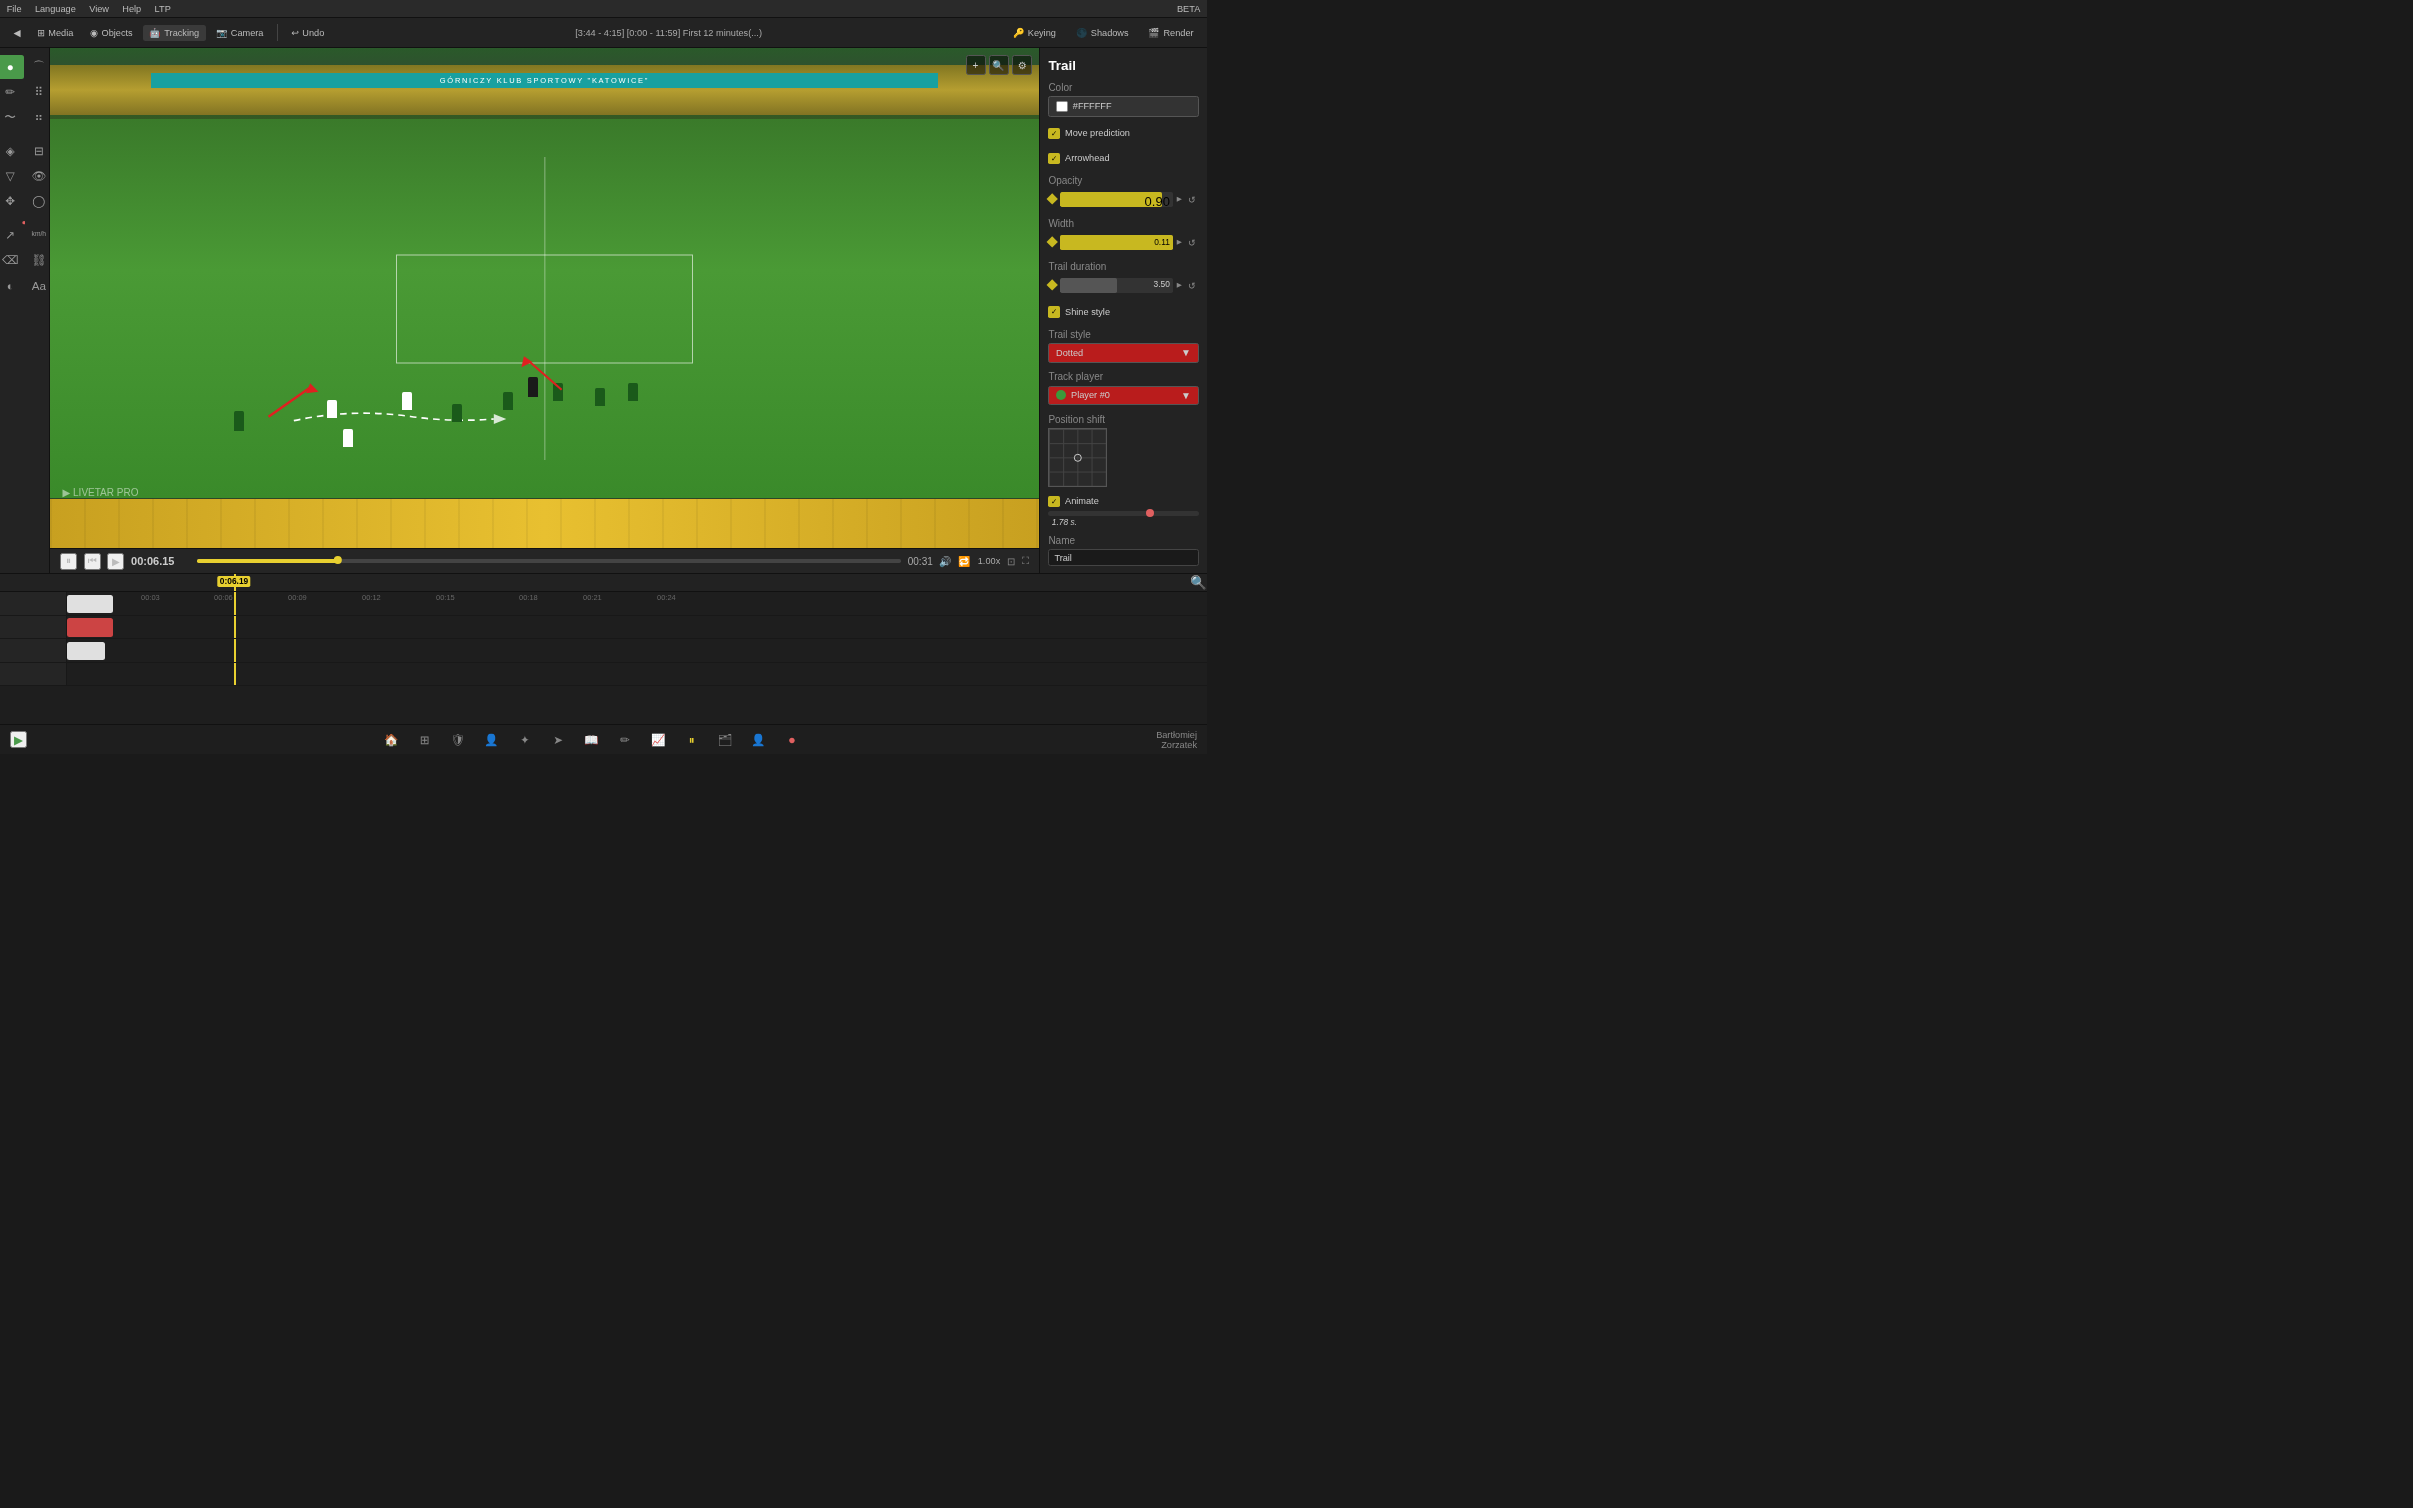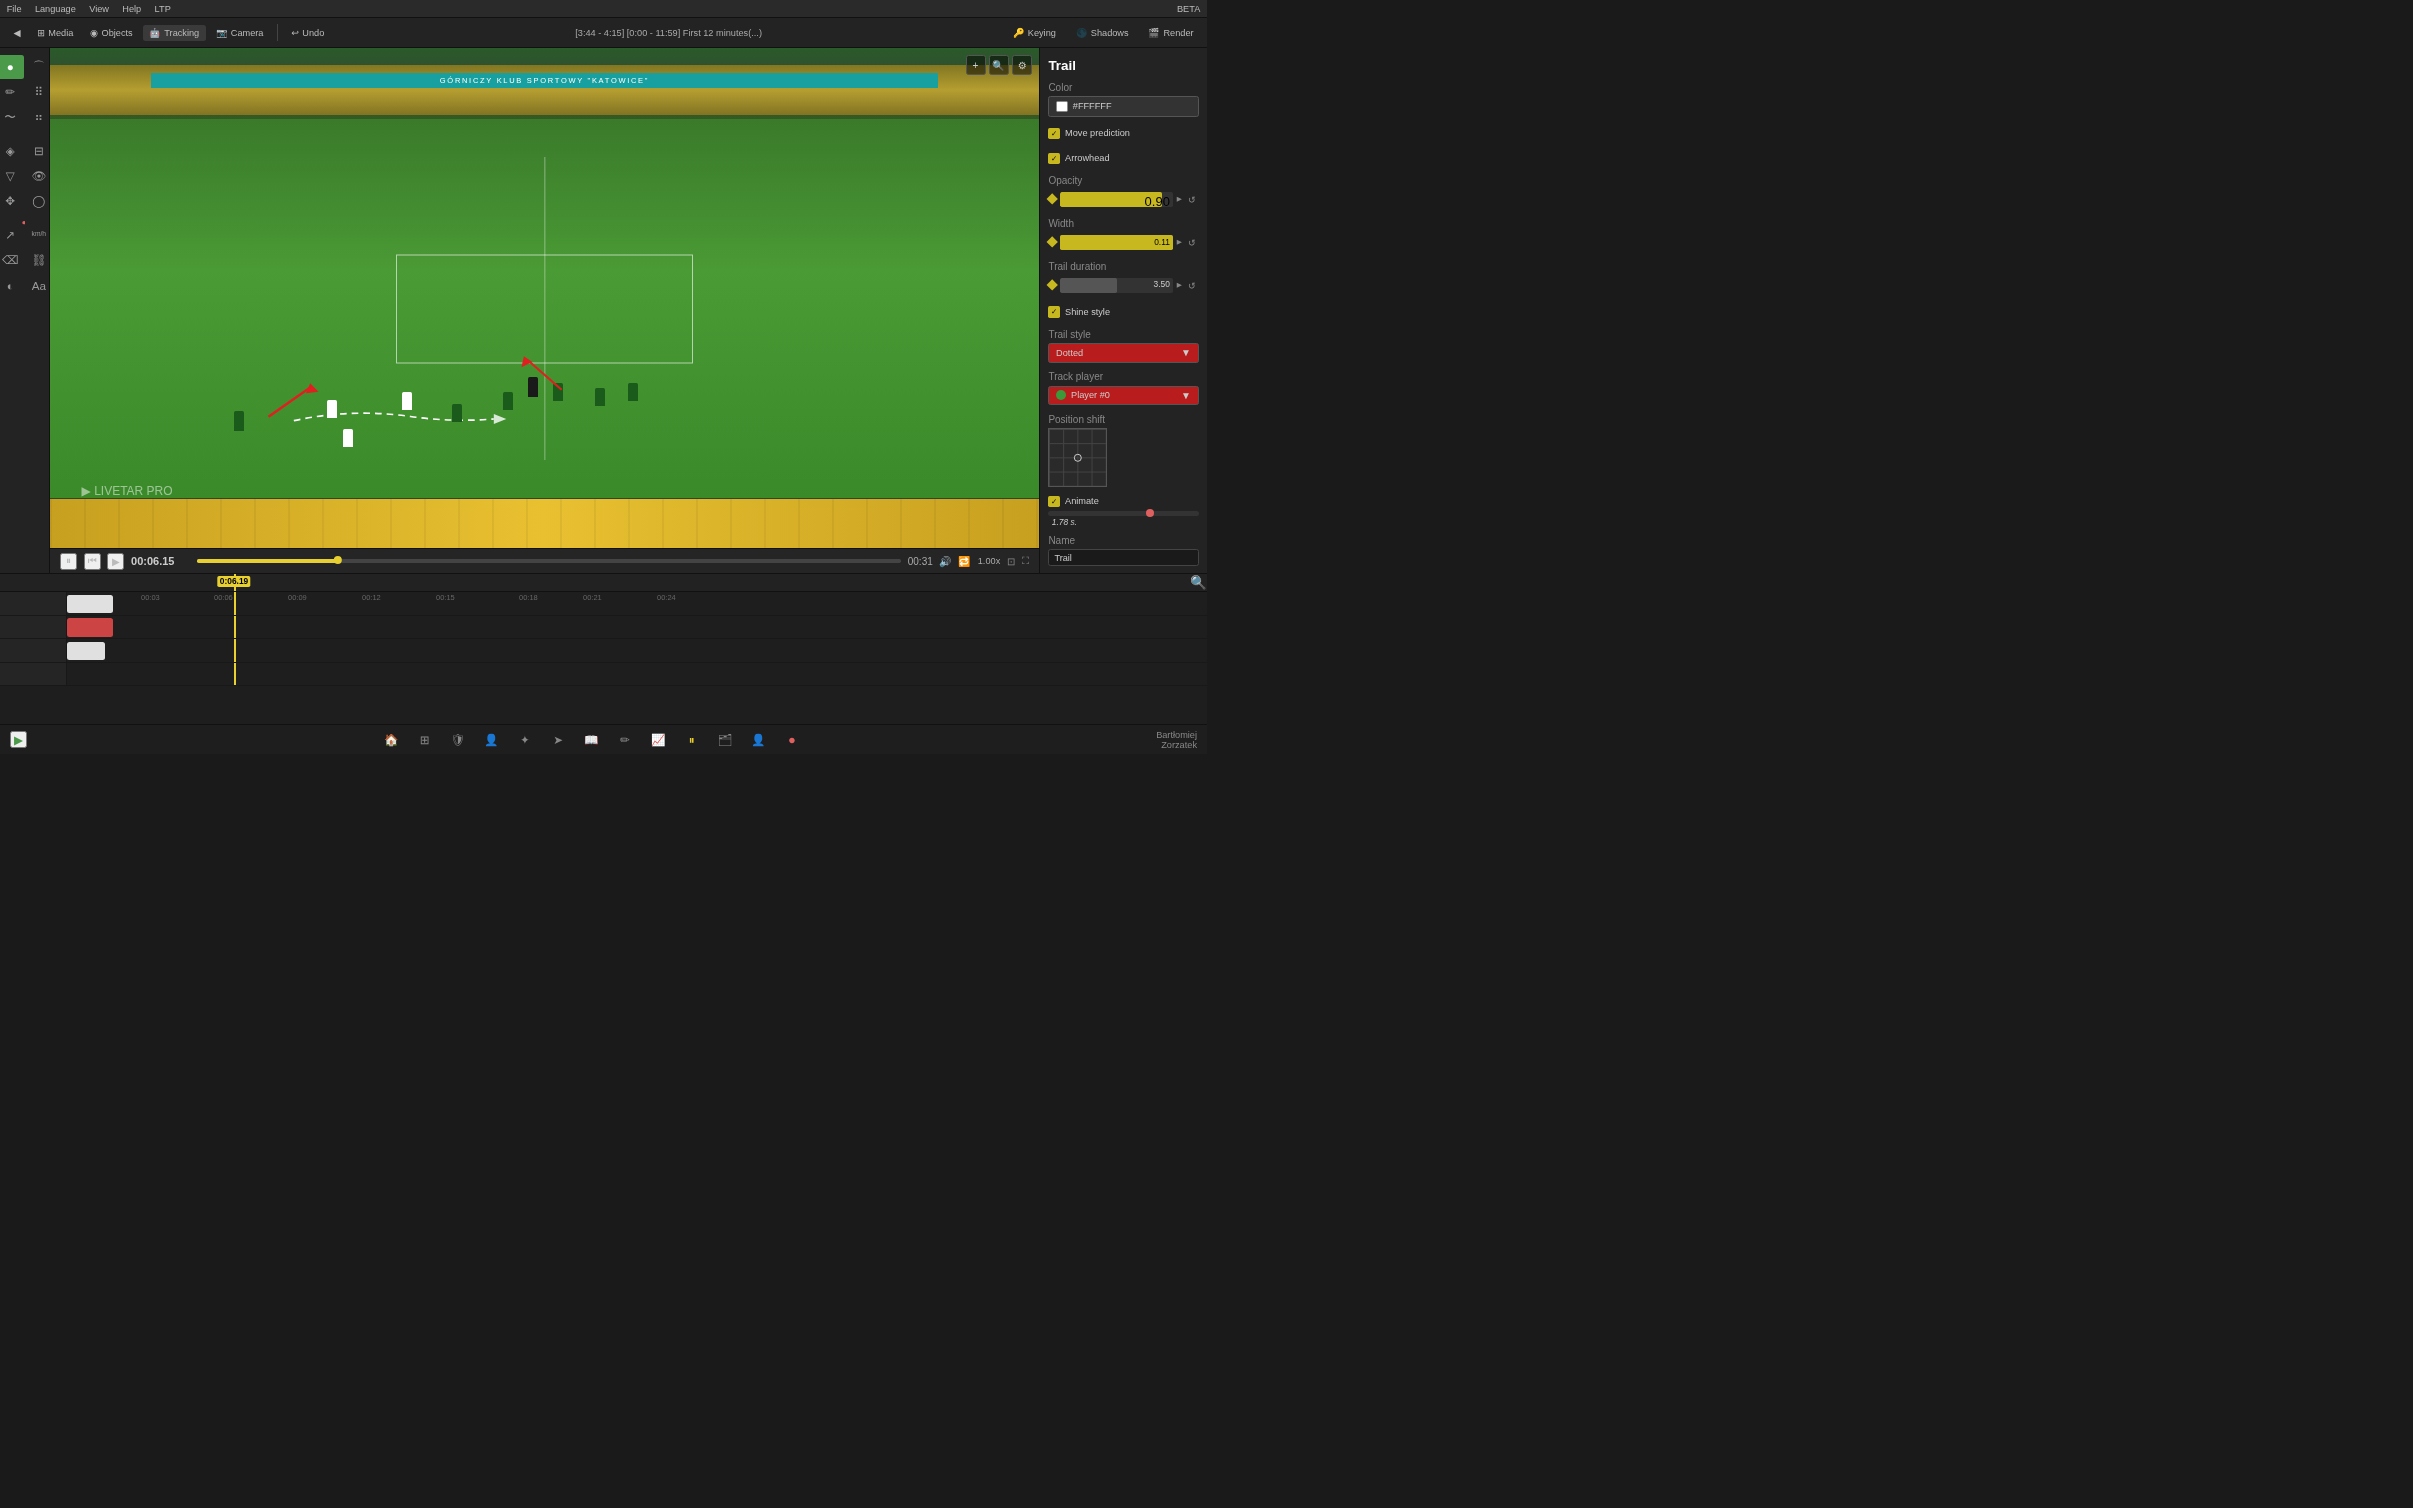--- a/index.html
+++ b/index.html
@@ -694,21 +694,21 @@
 
         <div style="position:absolute;bottom:151px;left:478px;">
           <div style="width:10px;height:20px;background:#1a1a1a;border-radius:1.7px 1.7px 0 0;margin:0 auto;"></div>
           <svg style="position:absolute;top:-25px;left:-25px;" width="67" height="42" viewBox="0 0 80 50">
             <line x1="70" y1="45" x2="30" y2="10" stroke="#e02020" stroke-width="2.5"></line>
             <polygon points="25,5 35,12 22,18" fill="#e02020"></polygon>
           </svg>
         </div>
 
         <div style="position:absolute;bottom:50px;left:12.6px;display:flex;align-items:center;gap:5px;opacity:0.5;">
-          <span style="font-size:12px;color:#fff;margin-left:19px;">▶ LIVETAR PRO</span>
+          <span style="font-size:10px;color:#fff;">▶ LIVETAR PRO</span>
         </div>
 
         <div style="position:absolute;bottom:0;left:0;right:0;height:49px;background:linear-gradient(90deg,#c8a020,#e8c030,#c8a020);overflow:hidden;">
           <div style="height:100%;background:repeating-linear-gradient(90deg,rgba(0,0,0,0.05) 0px,rgba(0,0,0,0.05) 1.7px,transparent 1.7px,transparent 34px);"></div>
         </div>
 
         <div class="video-zoom-controls">
           <button class="zoom-btn">+</button>
           <button class="zoom-btn">🔍</button>
           <button class="zoom-btn">⚙</button>

